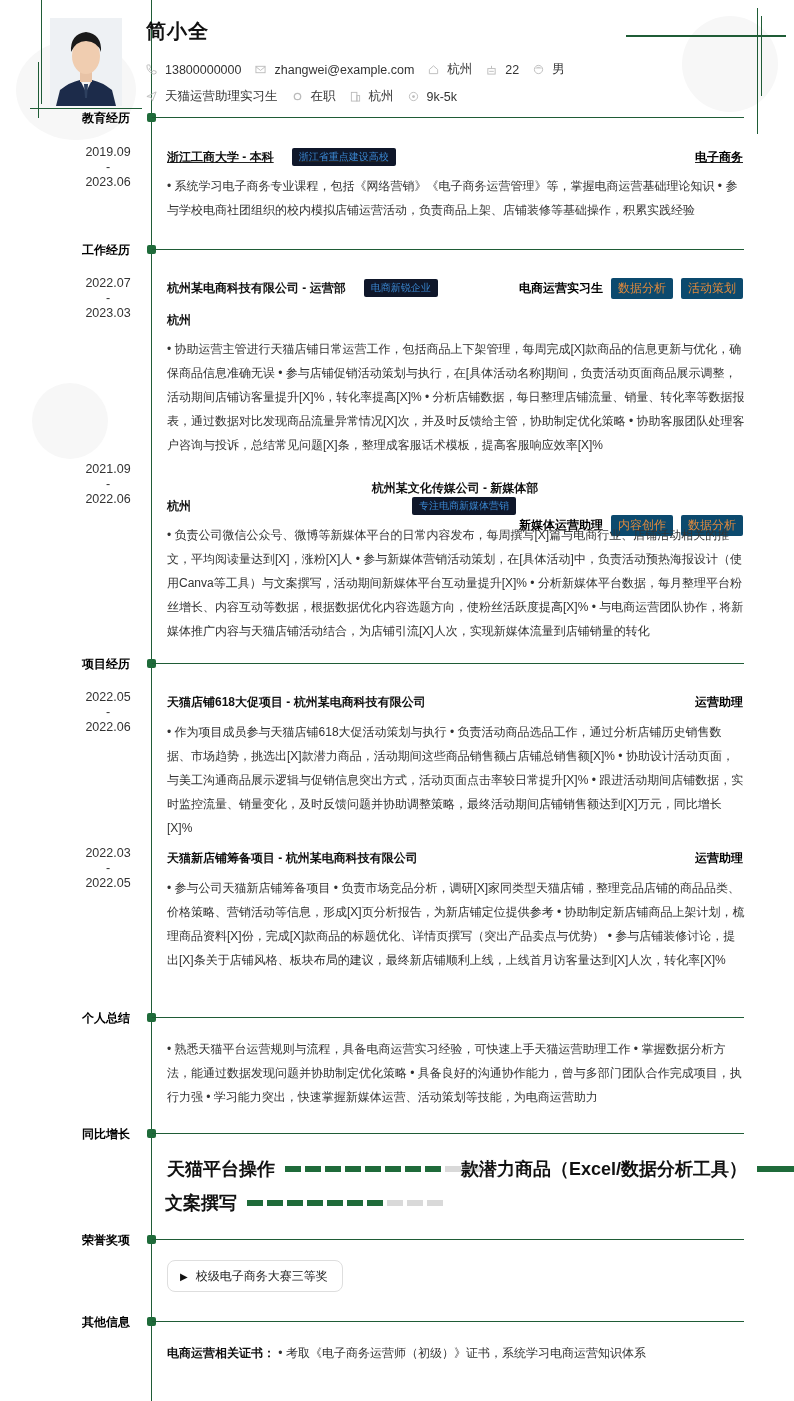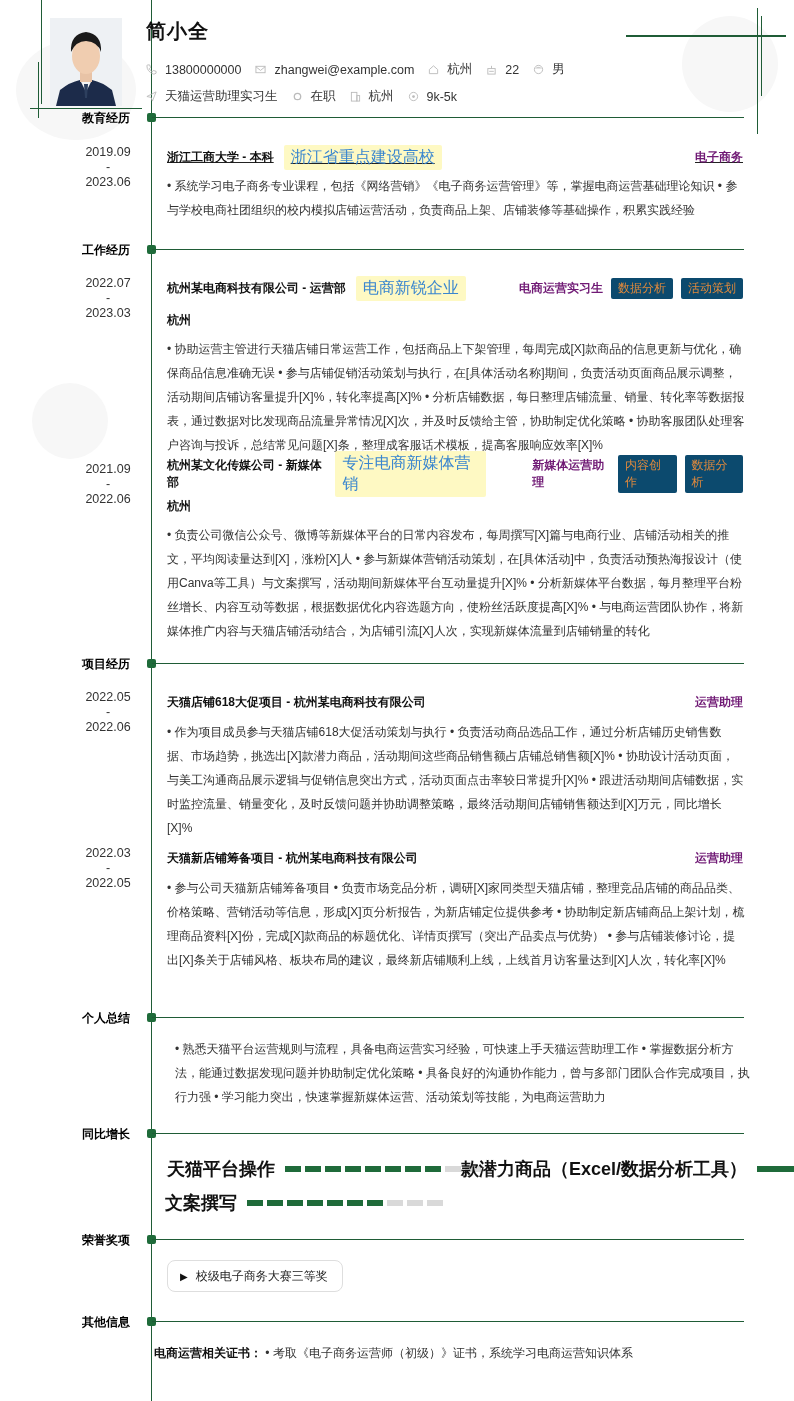--- a/index.html
+++ b/index.html
@@ -23,39 +23,39 @@
   .section-head { position: absolute; left: 0; width: 794px; height: 14px; }
   .section-title { position: absolute; right: 664px; top: -1px; font-size: 12px; color: #000000; font-weight: bold; white-space: nowrap; }
   .section-node { position: absolute; left: 147px; top: 2px; width: 9px; height: 9px; background: #1f6b3a; border-radius: 2px; }
   .section-rule { position: absolute; left: 152px; top: 6px; width: 592px; height: 1px; background: #1f5c36; }
 
   .date { position: absolute; width: 60px; left: 78px; text-align: center; font-size: 12.5px; color: #333; line-height: 15px; }
 
   .entry-head { position: absolute; left: 167px; width: 576px; height: 20px; display: flex; align-items: center; font-size: 12px; }
   .entry-title { font-weight: bold; color: #111; }
   .entry-right { margin-left: auto; display: flex; align-items: center; }
-  .entry-role { font-weight: bold; color: #701a75; padding-left: 46px; }
-  .tag-blue { margin-left: 10px; padding: 2px 7px; background: #fef9c3; color: #3a86cf; font-size: 16px; border-radius: 2px; }
+  .entry-role { font-weight: bold; color: #000000; padding-left: 46px; }
+  .tag-blue { margin-left: 18px; padding: 2px 7px; background: #0f172a; color: #3a86cf; font-size: 10px; border-radius: 2px; }
   .tag-orange { margin-left: 8px; padding: 2px 7px; background: #0c4a6e; color: #e0893c; font-size: 12px; border-radius: 2px; }
   .entry-city { position: absolute; left: 167px; font-size: 12px; font-weight: bold; color: #111; }
   .entry-desc { position: absolute; left: 167px; width: 578px; font-size: 12px; line-height: 24px; color: #333; }
 
   
   .skill { position: absolute; display: flex; align-items: center; font-size: 18px; font-weight: bold; color: #111; }
   .skill-label { margin-right: 10px; white-space: nowrap; }
   .seg { width: 16px; height: 6px; margin-right: 4px; }
   .seg.on { background: #1f6b3a; }
   .seg.off { background: #d9d9d9; }
   .bar { height: 6px; background: #d9d9d9; position: relative; }
   .bar-fill { position: absolute; left: 0; top: 0; height: 6px; background: #1f6b3a; }
 
   .award { position: absolute; left: 167px; top: 1260px; height: 32px; padding: 0 14px 0 12px; border: 1px solid #dedede; border-radius: 8px; display: flex; align-items: center; font-size: 12px; color: #222; }
   .award-icon { font-size: 10px; margin-right: 8px; color: #111; }
 
-  .other { position: absolute; left: 154px; top: 1345px; font-size: 12px; color: #333; }
+  .other { position: absolute; left: 167px; top: 1345px; font-size: 12px; color: #333; }
   .other-label { font-weight: bold; color: #111; }
 </style>
 </head>
 <body>
 
 <div class="deco-circle" style="left:16px;top:40px;width:120px;height:100px;"></div>
 <div class="deco-circle" style="left:682px;top:16px;width:96px;height:96px;"></div>
 <div class="deco-circle" style="left:32px;top:383px;width:76px;height:76px;"></div>
 <div class="deco-line" style="left:41px;top:0;width:1px;height:104px;"></div>
 <div class="deco-line" style="left:38px;top:62px;width:1px;height:56px;"></div>
@@ -202,21 +202,21 @@
   </span>
 </div>
 <div class="entry-city" style="top:312px;">杭州</div>
 <div class="entry-desc" style="top:337px;">• 协助运营主管进行天猫店铺日常运营工作，包括商品上下架管理，每周完成[X]款商品的信息更新与优化，确保商品信息准确无误 • 参与店铺促销活动策划与执行，在[具体活动名称]期间，负责活动页面商品展示调整，活动期间店铺访客量提升[X]%，转化率提高[X]% • 分析店铺数据，每日整理店铺流量、销量、转化率等数据报表，通过数据对比发现商品流量异常情况[X]次，并及时反馈给主管，协助制定优化策略 • 协助客服团队处理客户咨询与投诉，总结常见问题[X]条，整理成客服话术模板，提高客服响应效率[X]%</div>
 
 <div class="date" style="top:462px;">
   <div>2021.09</div>
     <div>-</div>
     <div>2022.06</div>
 </div>
-<div class="entry-head" style="top:464px;">
+<div class="entry-head" style="top:480px;flex-direction:column;">
   <span class="entry-title">杭州某文化传媒公司 - 新媒体部</span>
   <span class="tag-blue">专注电商新媒体营销</span>
   <span class="entry-right">
     <span class="entry-role">新媒体运营助理</span>
     <span class="tag-orange">内容创作</span>
     <span class="tag-orange">数据分析</span>
   </span>
 </div>
 <div class="entry-city" style="top:498px;">杭州</div>
 <div class="entry-desc" style="top:523px;">• 负责公司微信公众号、微博等新媒体平台的日常内容发布，每周撰写[X]篇与电商行业、店铺活动相关的推文，平均阅读量达到[X]，涨粉[X]人 • 参与新媒体营销活动策划，在[具体活动]中，负责活动预热海报设计（使用Canva等工具）与文案撰写，活动期间新媒体平台互动量提升[X]% • 分析新媒体平台数据，每月整理平台粉丝增长、内容互动等数据，根据数据优化内容选题方向，使粉丝活跃度提高[X]% • 与电商运营团队协作，将新媒体推广内容与天猫店铺活动结合，为店铺引流[X]人次，实现新媒体流量到店铺销量的转化</div>
@@ -251,21 +251,21 @@
       <span class="entry-role">运营助理</span>
     </span>
 </div>
 <div class="entry-desc" style="top:876px;">• 参与公司天猫新店铺筹备项目 • 负责市场竞品分析，调研[X]家同类型天猫店铺，整理竞品店铺的商品品类、价格策略、营销活动等信息，形成[X]页分析报告，为新店铺定位提供参考 • 协助制定新店铺商品上架计划，梳理商品资料[X]份，完成[X]款商品的标题优化、详情页撰写（突出产品卖点与优势） • 参与店铺装修讨论，提出[X]条关于店铺风格、板块布局的建议，最终新店铺顺利上线，上线首月访客量达到[X]人次，转化率[X]%</div>
 
 <div class="section-head" style="top:1011px;">
   <span class="section-title">个人总结</span>
   <span class="section-node"></span>
   <span class="section-rule"></span>
 </div>
-<div class="entry-desc" style="top:1037px;margin-left:8px;">• 熟悉天猫平台运营规则与流程，具备电商运营实习经验，可快速上手天猫运营助理工作 • 掌握数据分析方法，能通过数据发现问题并协助制定优化策略 • 具备良好的沟通协作能力，曾与多部门团队合作完成项目，执行力强 • 学习能力突出，快速掌握新媒体运营、活动策划等技能，为电商运营助力</div>
+<div class="entry-desc" style="top:1037px;">• 熟悉天猫平台运营规则与流程，具备电商运营实习经验，可快速上手天猫运营助理工作 • 掌握数据分析方法，能通过数据发现问题并协助制定优化策略 • 具备良好的沟通协作能力，曾与多部门团队合作完成项目，执行力强 • 学习能力突出，快速掌握新媒体运营、活动策划等技能，为电商运营助力</div>
 
 <div class="section-head" style="top:1127px;">
   <span class="section-title">同比增长</span>
   <span class="section-node"></span>
   <span class="section-rule"></span>
 </div>
 <div class="skill" style="left:167px;top:1157px;">
   <span class="skill-label">天猫平台操作</span>
   <span style="display:flex;">
     <span class="seg on"></span>

